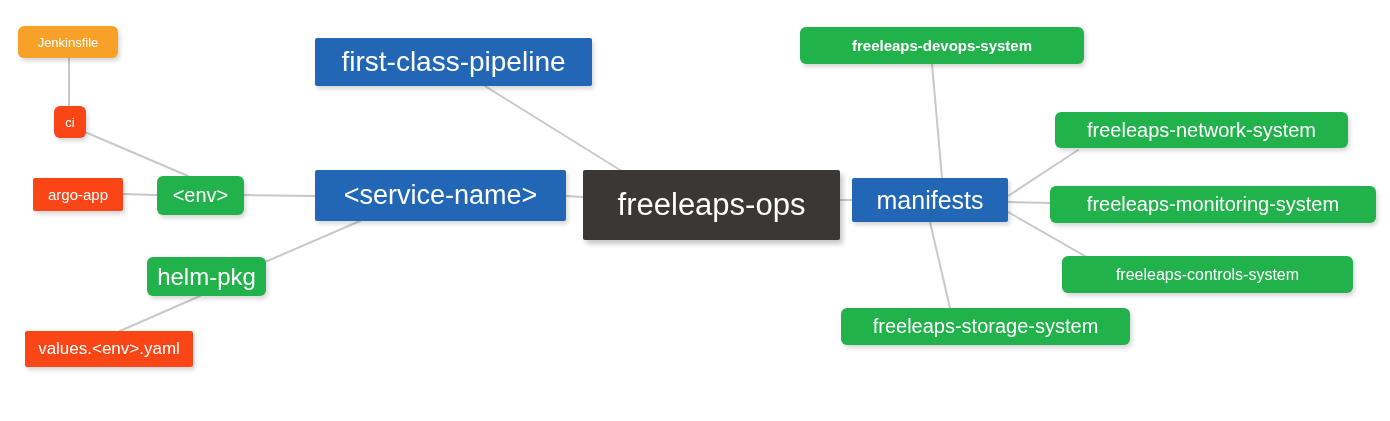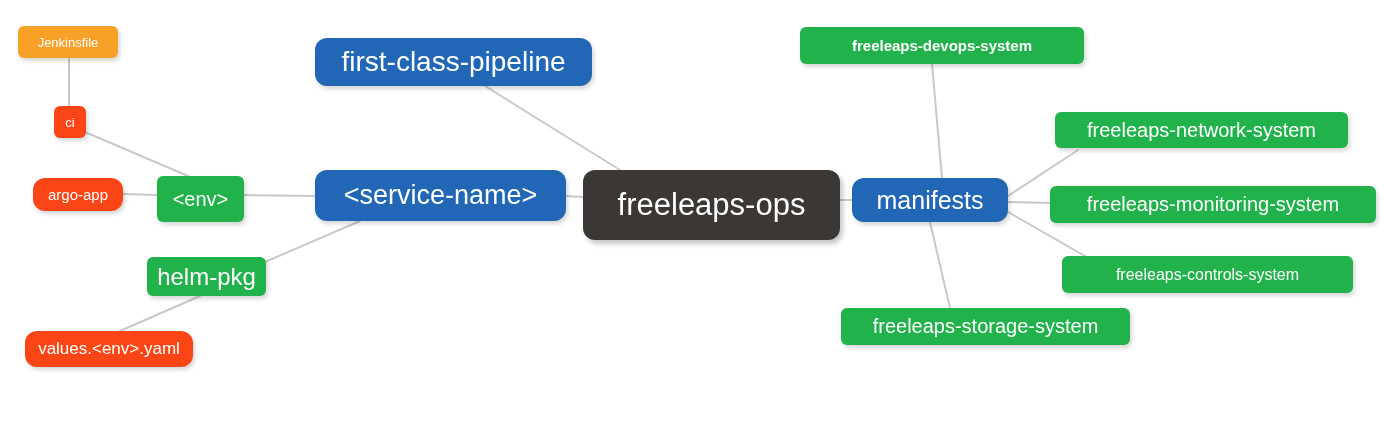--- a/index.html
+++ b/index.html
@@ -39,21 +39,21 @@
   }
   .node.root {
     background: #3b3734;
     border-radius: 3px;
     box-shadow: 3px 4px 5px rgba(0,0,0,0.22);
   }
   .node.blue    { background: #2167b5; }
   .node.green   { background: #22b24c; }
   .node.orange  { background: #f7a128; }
   .node.red     { background: #fa4616; }
-  .node.sharp   { border-radius: 12px; }
+  .node.sharp   { border-radius: 2px; }
   .node.rounded { border-radius: 6px; }
 </style>
 </head>
 <body>
 
 <div id="canvas">
 
   <svg id="edges" viewBox="0 0 1390 421" width="1390" height="421" xmlns="http://www.w3.org/2000/svg">
       <line x1="69" y1="58" x2="69" y2="106" stroke="#c9c9c9" stroke-width="2" stroke-linecap="round"></line>
       <line x1="85" y1="132" x2="188" y2="176" stroke="#c9c9c9" stroke-width="2" stroke-linecap="round"></line>
@@ -74,21 +74,21 @@
   <div id="node-layer">
       <div class="node orange rounded" style="left: 18px; top: 26px; width: 100px; height: 32px; font-size: 13px; text-align: right;">
         <span>Jenkinsfile</span>
       </div>
       <div class="node red rounded" style="left: 54px; top: 106px; width: 32px; height: 32px; font-size: 13px;">
         <span>ci</span>
       </div>
       <div class="node red sharp" style="left: 33px; top: 178px; width: 90px; height: 33px; font-size: 15px;">
         <span>argo-app</span>
       </div>
-      <div class="node green rounded" style="left: 157px; top: 176px; width: 87px; height: 46px; font-size: 20px;">
+      <div class="node green rounded" style="left: 157px; top: 176px; width: 87px; height: 39px; font-size: 20px;">
         <span>&lt;env&gt;</span>
       </div>
       <div class="node green rounded" style="left: 147px; top: 257px; width: 119px; height: 39px; font-size: 24px;">
         <span>helm-pkg</span>
       </div>
       <div class="node red sharp" style="left: 25px; top: 331px; width: 168px; height: 36px; font-size: 17px;">
         <span>values.&lt;env&gt;.yaml</span>
       </div>
       <div class="node blue sharp" style="left: 315px; top: 38px; width: 277px; height: 48px; font-size: 28px;">
         <span>first-class-pipeline</span>

